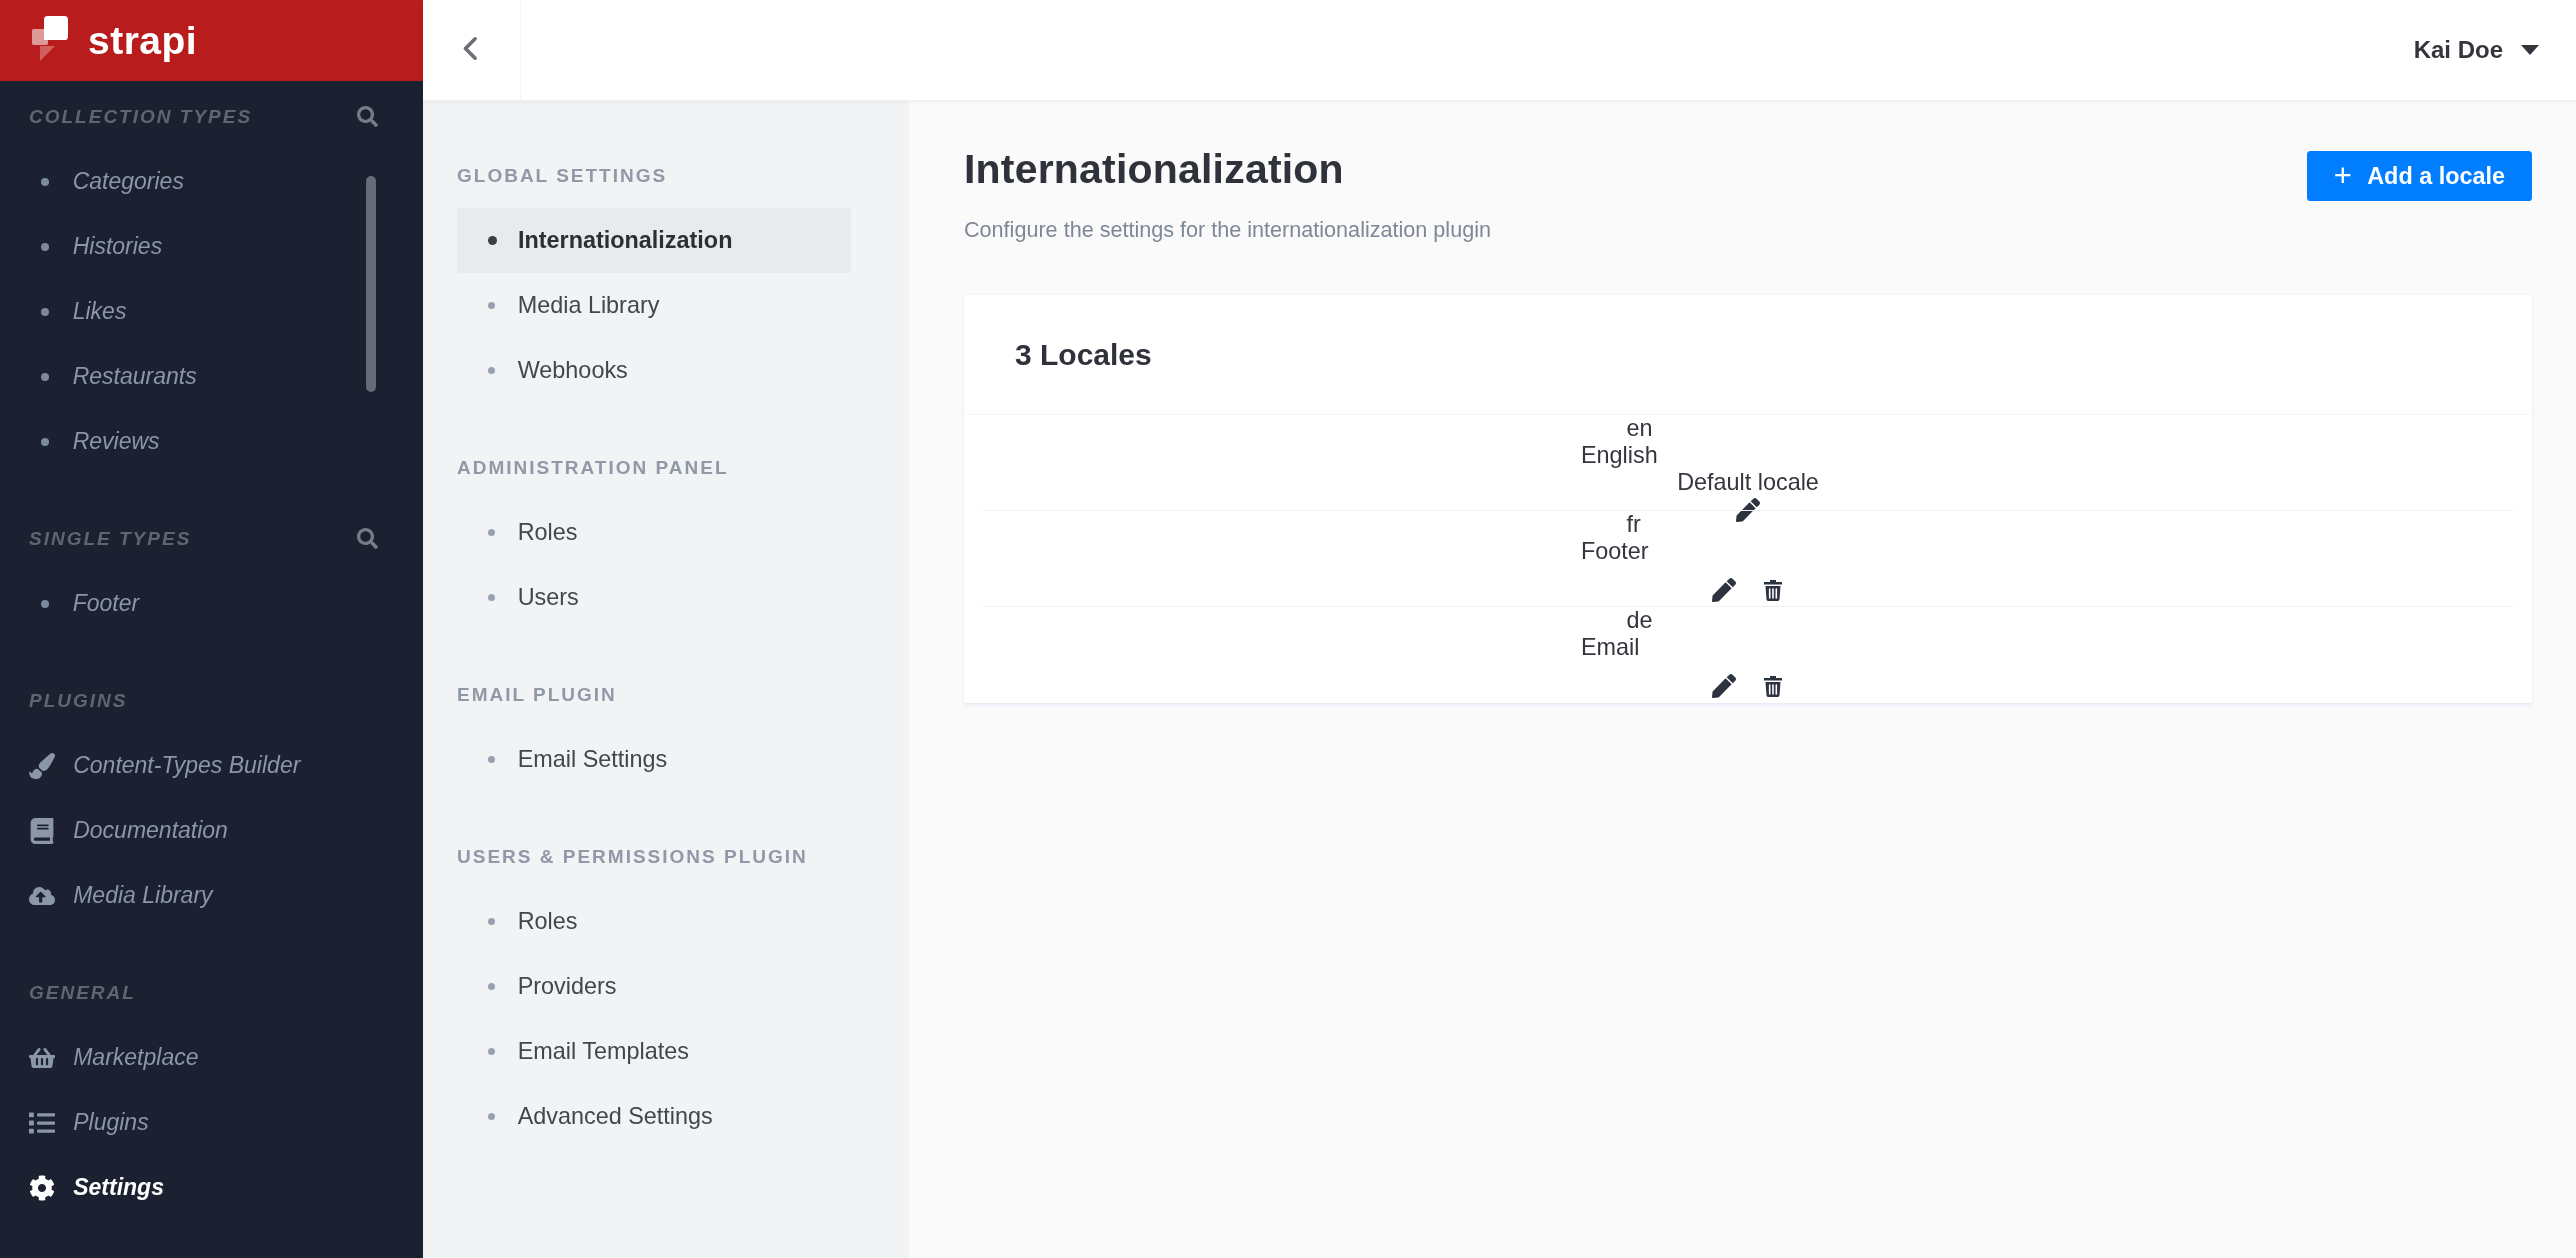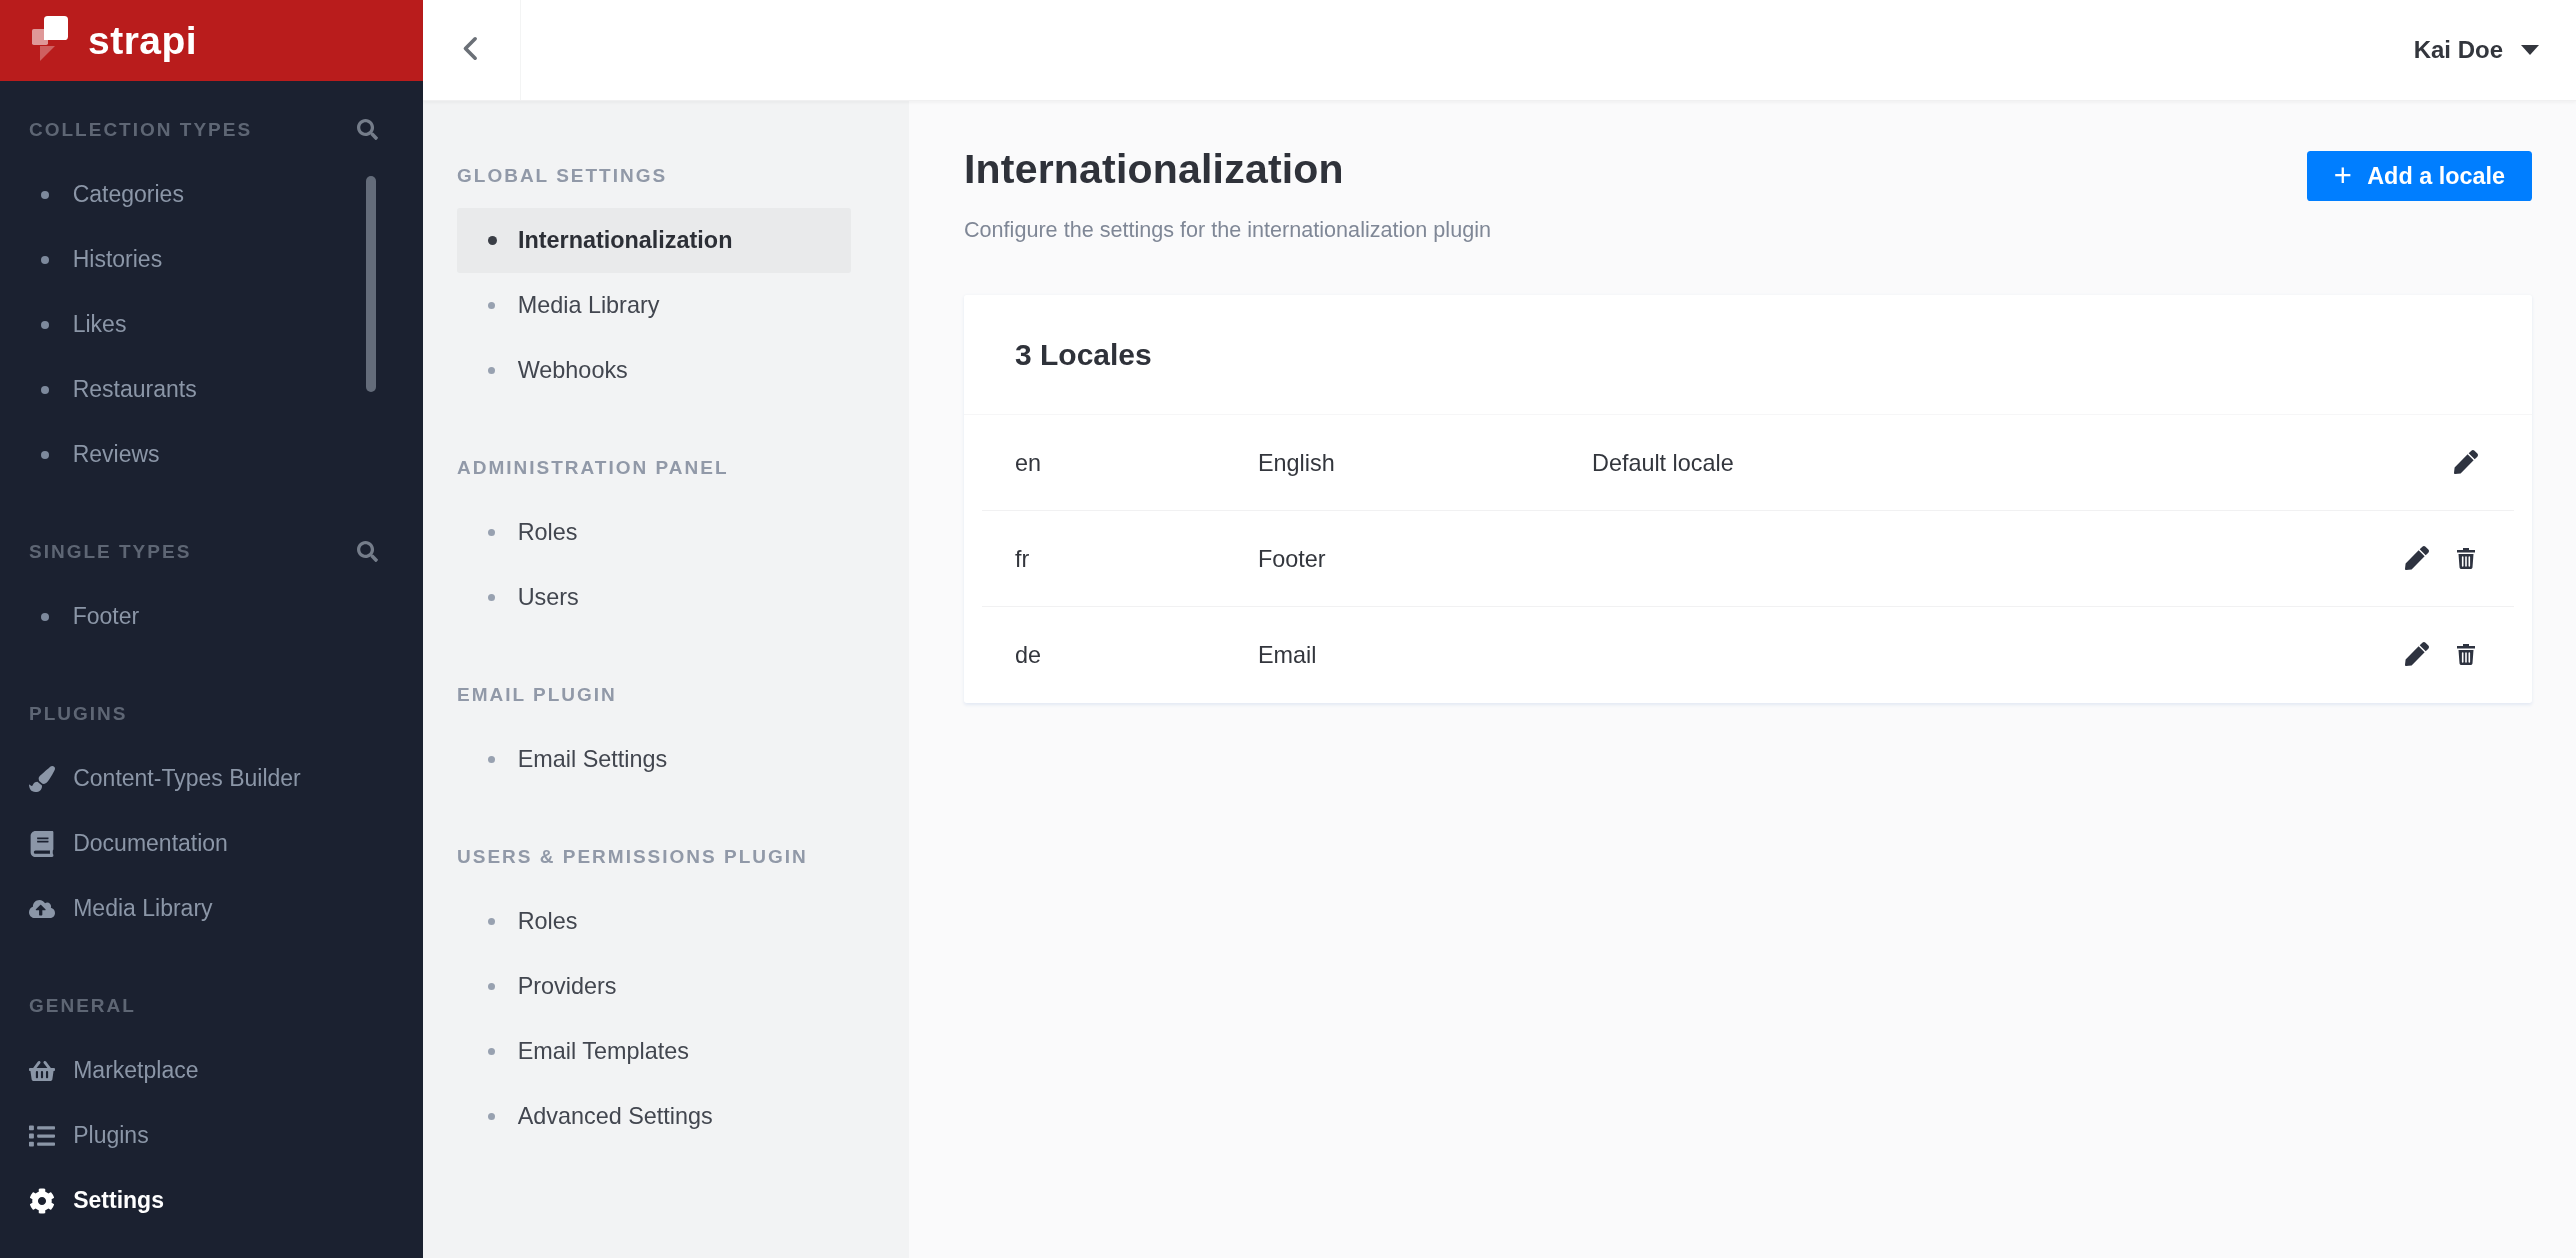--- a/index.html
+++ b/index.html
@@ -15,21 +15,21 @@
   
   .dark-sidebar { width:423px; height:100%; background:#1b2130; flex-shrink:0; position:relative; }
   .logo-bar { height:81px; background:#b91c1c; display:flex; align-items:center; padding-left:32px; cursor:pointer; }
   .logo-mark { width:36px; height:50px; position:relative; margin-right:20px; flex-shrink:0; }
   .logo-mark .m1 { position:absolute; right:0; top:0; width:24px; height:24px; background:#fff; border-radius:3.6px 3.6px 3.6px 0; }
   .logo-mark .m2 { position:absolute; left:0; top:13.5px; width:16px; height:16px; background:rgba(255,255,255,.55); border-radius:1.8px; }
   .logo-mark .m3 { position:absolute; left:8px; top:30px; width:0; height:0;
     border-top:15.3px solid rgba(255,255,255,.3); border-right:15.3px solid transparent; }
   .logo-text { color:#fff; font-size:39px; font-weight:700; letter-spacing:0.5px; }
 
-  .dk-nav { padding-top:16px; }
+  .dk-nav { padding-top:3px;font-style:italic; }
   .dk-section + .dk-section { margin-top:32px; }
   .dk-section-head { height:65px; display:flex; align-items:center; justify-content:space-between; padding:0 45px 0 29px; }
   .dk-section-label { font-size:19px; font-weight:700; letter-spacing:2px; color:#5e6674; }
   .dk-search { display:flex; cursor:pointer; }
   .dk-search svg { width:21px; height:21px; fill:#757d8a; }
   .dk-item { height:65px; display:flex; align-items:center; padding-left:29px; color:#8b96a7; font-size:23px; cursor:pointer; }
   .dk-item.active { color:#ffffff; font-weight:700; }
   .dk-bullet { width:8px; height:8px; border-radius:50%; background:#7d899c; margin-left:11.7px; margin-right:24px; flex-shrink:0; }
   .dk-icon { width:29px; height:29px; margin-left:-1.8px; margin-right:17px; display:flex; align-items:center; justify-content:center; flex-shrink:0; }
   .dk-icon svg { width:26px; height:26px; fill:currentColor; }
@@ -61,21 +61,21 @@
   .page-head { display:flex; justify-content:space-between; align-items:flex-start; padding-top:45px; }
   .page-title { font-size:41px; font-weight:700; color:#2f323a; letter-spacing:0.2px; }
   .page-sub { margin-top:24px; font-size:21.6px; color:#7f8796; }
   .add-btn { margin-top:5.4px; height:50px; padding:0 27px; background:#007eff; color:#fff; border:none; border-radius:3.6px;
              font-size:23.4px; font-weight:700; font-family:inherit; display:flex; align-items:center; gap:15.3px; cursor:pointer; }
   .add-btn .plus { font-size:31px; font-weight:400; line-height:1; margin-top:-2.7px; }
 
   .card { margin-top:52px; background:#fff; border-radius:2.7px; box-shadow:0 1.8px 3.6px #e3e9f3; }
   .card-head { height:120px; display:flex; align-items:center; padding:0 51px; border-bottom:0.9px solid #f6f6f7; }
   .card-title { font-size:30px; font-weight:700; color:#2f323a; }
-  .locale-row { height:96px; display:flex; align-items:center; padding:0 51px; position:relative; font-size:23.4px; color:#33363d; }
+  .locale-row { height:96px; display:flex; align-items:center; padding:0 51px; position:relative; font-size:23.4px; color:#33363d;flex-direction:column; }
   .locale-row:not(:last-child)::after { content:""; position:absolute; left:18px; right:18px; bottom:0; height:0.9px; background:#f1f1f2; }
   .col-code { width:243px; flex-shrink:0; }
   .col-name { width:334px; flex-shrink:0; }
   .col-default { flex:1; min-width:0; }
   .row-actions { display:flex; gap:18px; }
   .icon-btn { width:31px; height:31px; display:flex; align-items:center; justify-content:center; background:none; border:none; cursor:pointer; color:#2e3340; padding:0; }
   .icon-btn svg { width:24px; height:24px; fill:currentColor; }
 </style>
 </head>
 <body>

